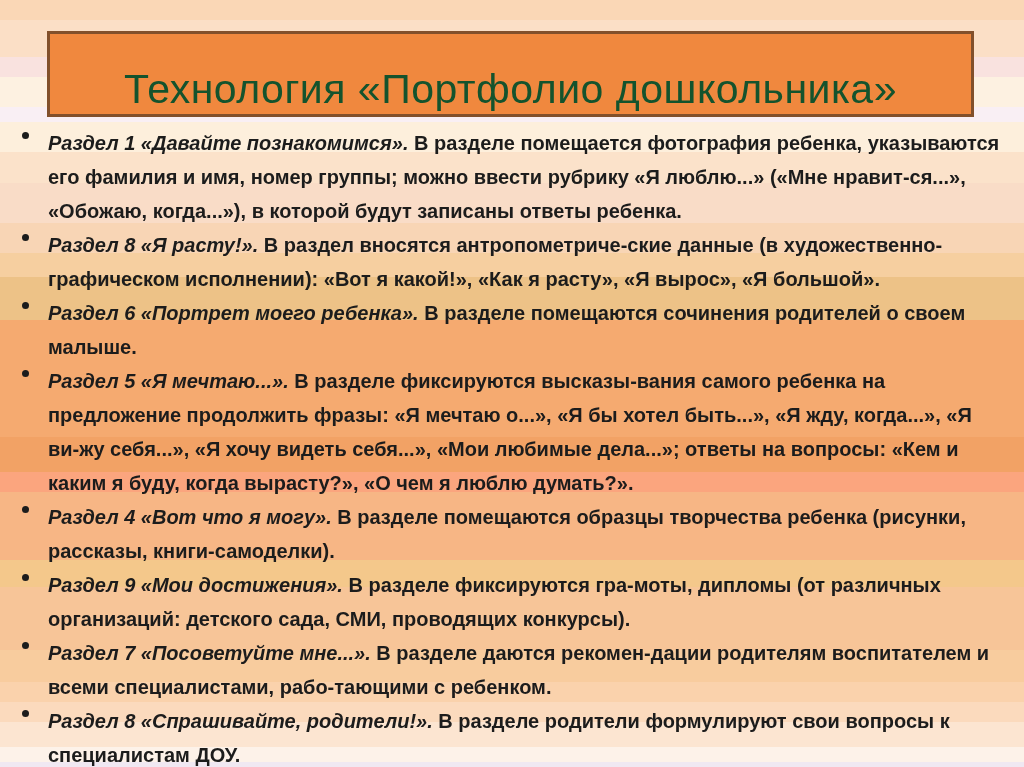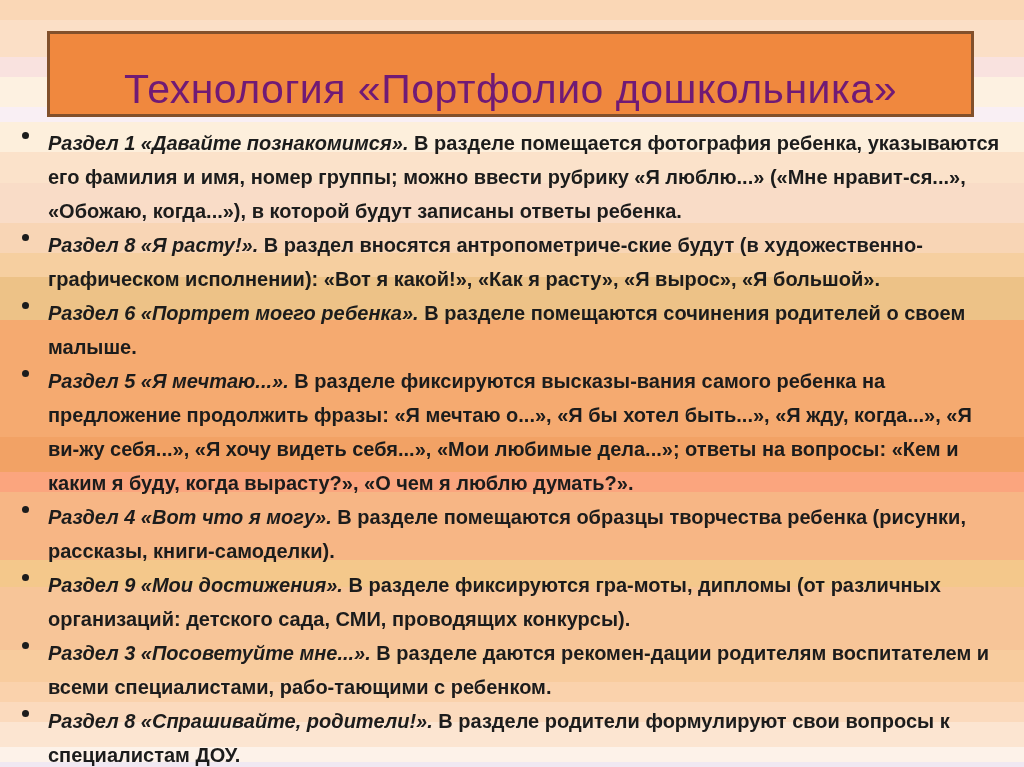--- a/index.html
+++ b/index.html
@@ -48,21 +48,21 @@
     height: 86px;
     box-sizing: border-box;
     background: #f0883e;
     border: 3px solid #82502b;
     display: flex;
     align-items: center;
     justify-content: center;
   }
 
   .title-text {
-    color: #701a75;
+    color: #14532d;
     font-size: 41px;
     font-weight: 400;
     letter-spacing: 0.5px;
     white-space: nowrap;
     margin-top: 30px;
   }
 
   .sections {
     position: absolute;
     left: 48px;
@@ -115,21 +115,21 @@
 
     <li class="section">
       <span class="bullet"></span>
       <span class="section-heading">Раздел 1 «Давайте познакомимся».</span> 
       <span class="section-body">В разделе помещается фотография ребенка, указываются его фамилия и имя, номер группы; можно ввести рубрику «Я люблю...» («Мне нравит-ся...», «Обожаю, когда...»), в которой будут записаны ответы ребенка.</span>
     </li>
 
     <li class="section">
       <span class="bullet"></span>
       <span class="section-heading">Раздел 8 «Я расту!».</span> 
-      <span class="section-body">В раздел вносятся антропометриче-ские будут (в художественно-графическом исполнении): «Вот я какой!», «Как я расту», «Я вырос», «Я большой».</span>
+      <span class="section-body">В раздел вносятся антропометриче-ские данные (в художественно-графическом исполнении): «Вот я какой!», «Как я расту», «Я вырос», «Я большой».</span>
     </li>
 
     <li class="section">
       <span class="bullet"></span>
       <span class="section-heading">Раздел 6 «Портрет моего ребенка».</span> 
       <span class="section-body">В разделе помещаются сочинения родителей о своем малыше.</span>
     </li>
 
     <li class="section">
       <span class="bullet"></span>
@@ -144,21 +144,21 @@
     </li>
 
     <li class="section">
       <span class="bullet"></span>
       <span class="section-heading">Раздел 9 «Мои достижения».</span> 
       <span class="section-body">В разделе фиксируются гра-моты, дипломы (от различных организаций: детского сада, СМИ, проводящих конкурсы).</span>
     </li>
 
     <li class="section">
       <span class="bullet"></span>
-      <span class="section-heading">Раздел 3 «Посоветуйте мне...».</span> 
+      <span class="section-heading">Раздел 7 «Посоветуйте мне...».</span> 
       <span class="section-body">В разделе даются рекомен-дации родителям воспитателем и всеми специалистами, рабо-тающими с ребенком.</span>
     </li>
 
     <li class="section">
       <span class="bullet"></span>
       <span class="section-heading">Раздел 8 «Спрашивайте, родители!».</span> 
       <span class="section-body">В разделе родители формулируют свои вопросы к специалистам ДОУ.</span>
     </li>
 
   </ul>

